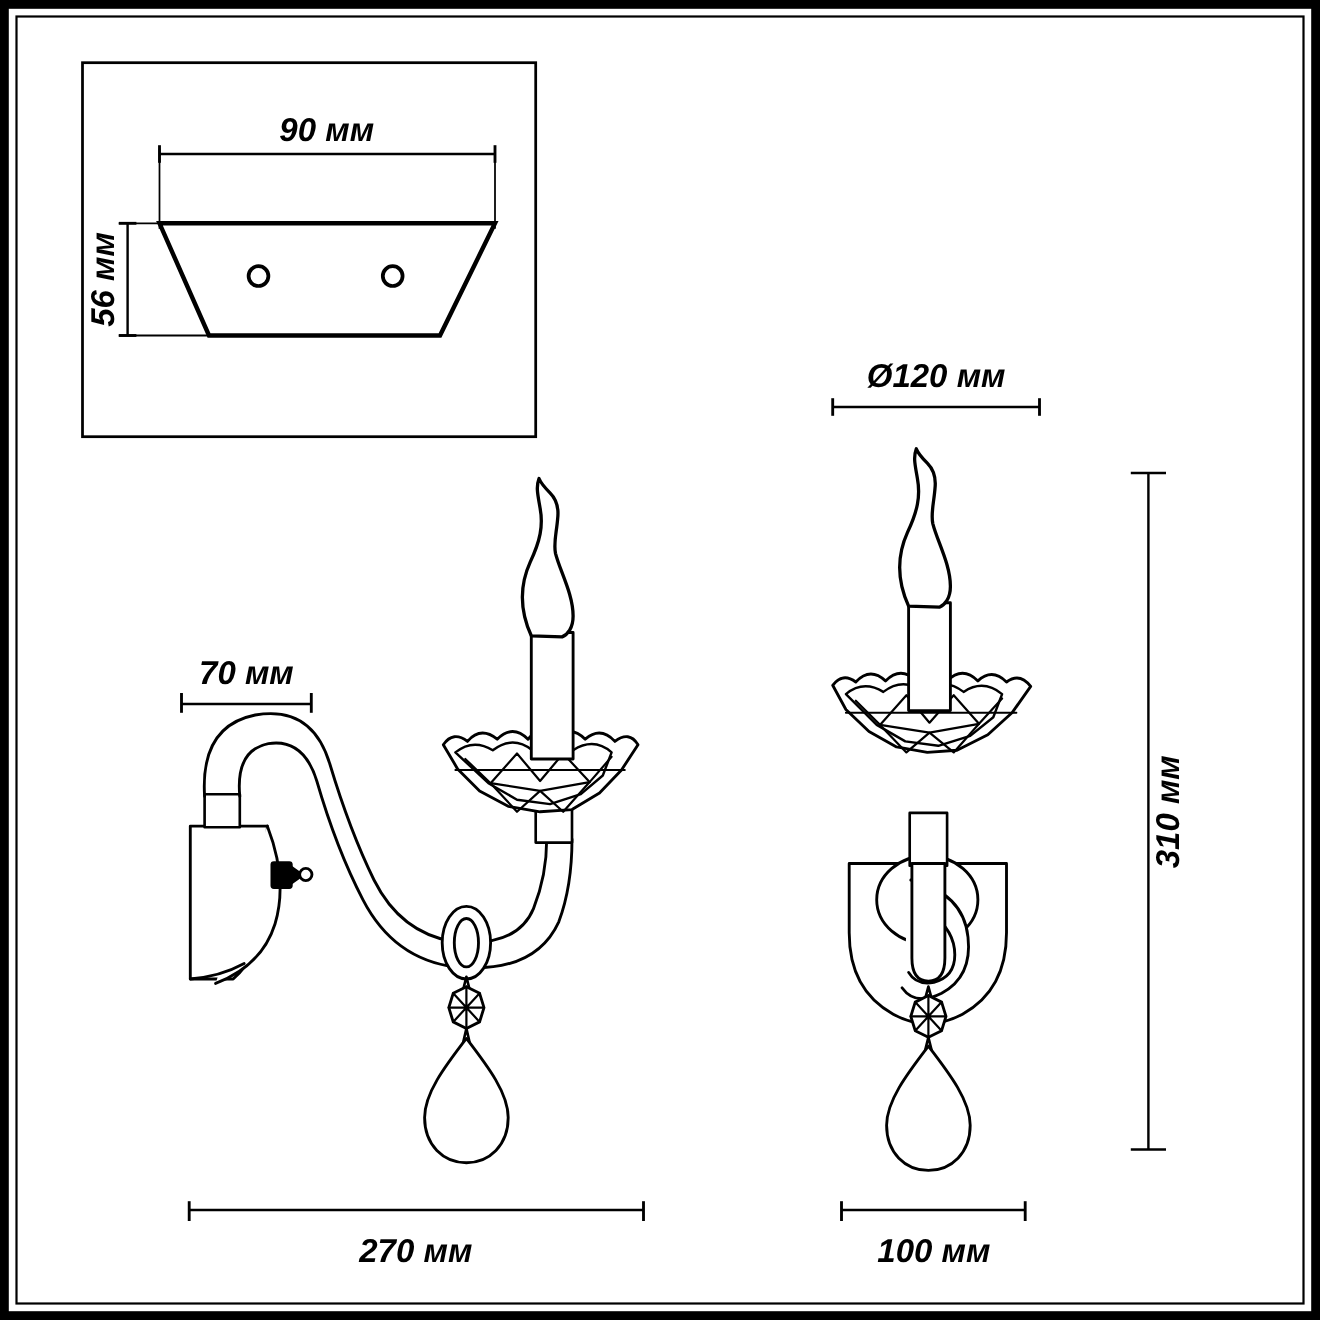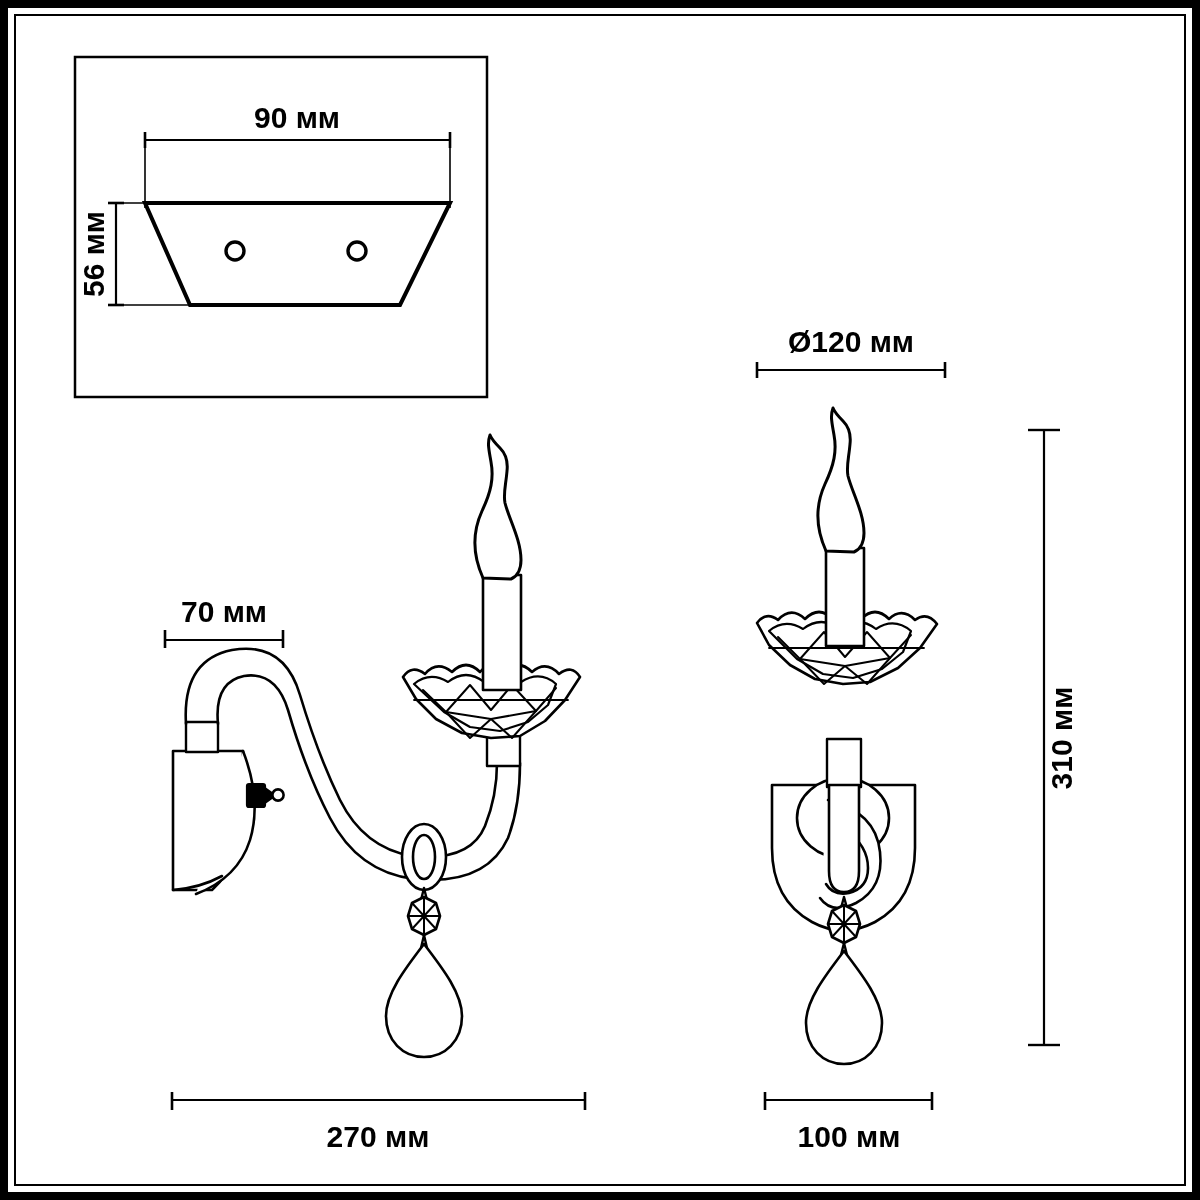--- a/index.html
+++ b/index.html
@@ -7,20 +7,21 @@
     padding: 0;
     background: #ffffff;
     font-family: "Liberation Sans", sans-serif;
   }
   #page {
     position: relative;
     width: 1200px;
     height: 1200px;
     background: #ffffff;
     overflow: hidden;
+    font-style: italic;
   }
   
   #outer-border {
     position: absolute;
     left: 0; top: 0;
     width: 1200px; height: 1200px;
     box-sizing: border-box;
     border: 8px solid #000000;
   }
   

